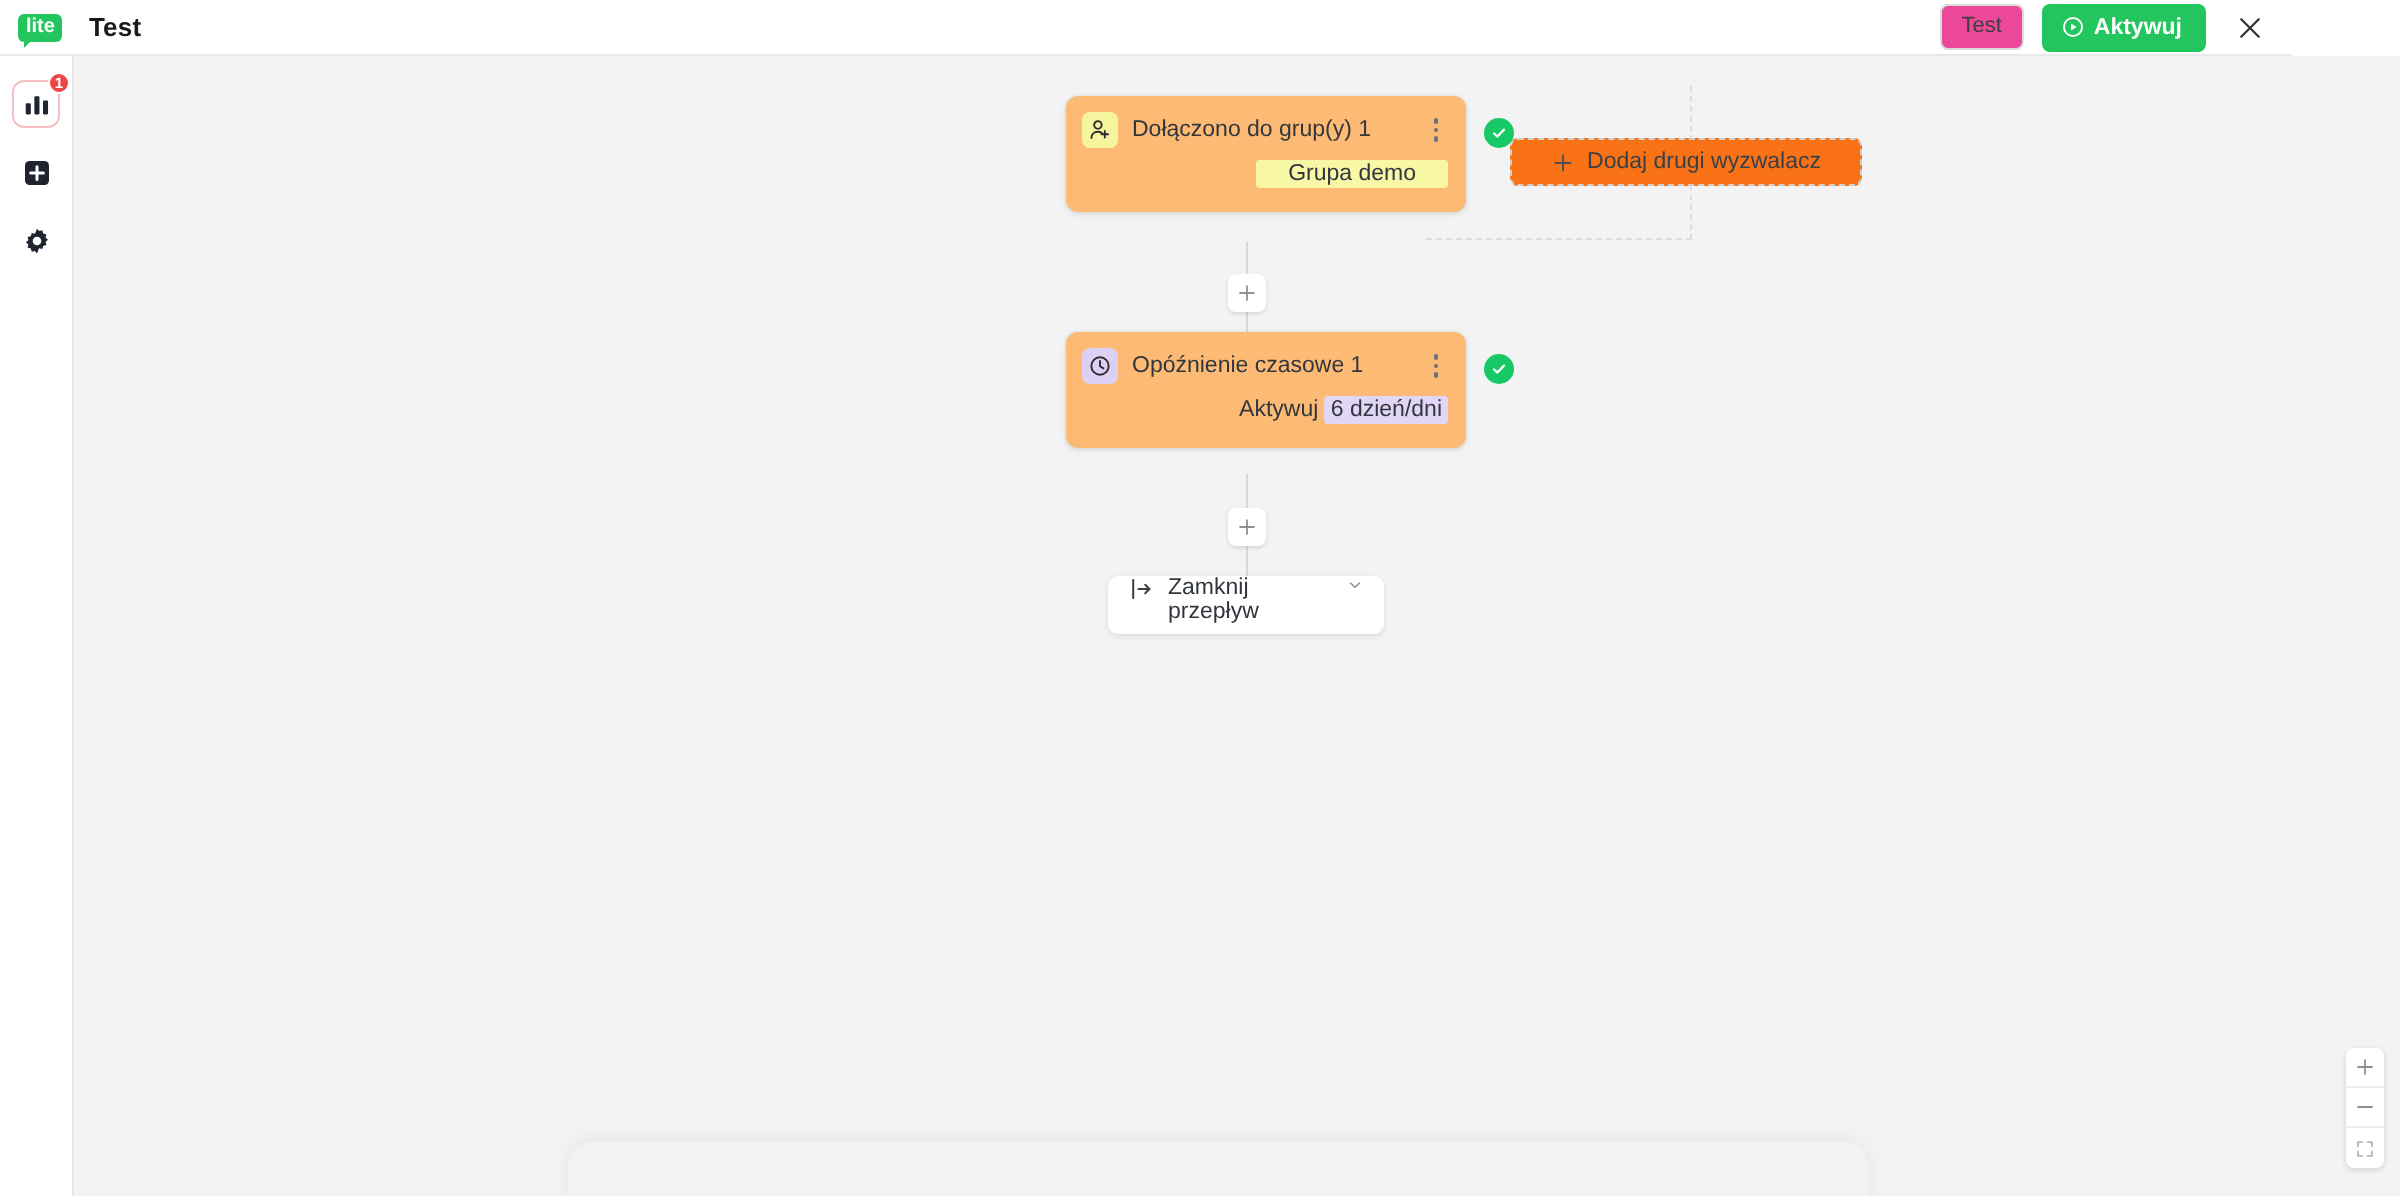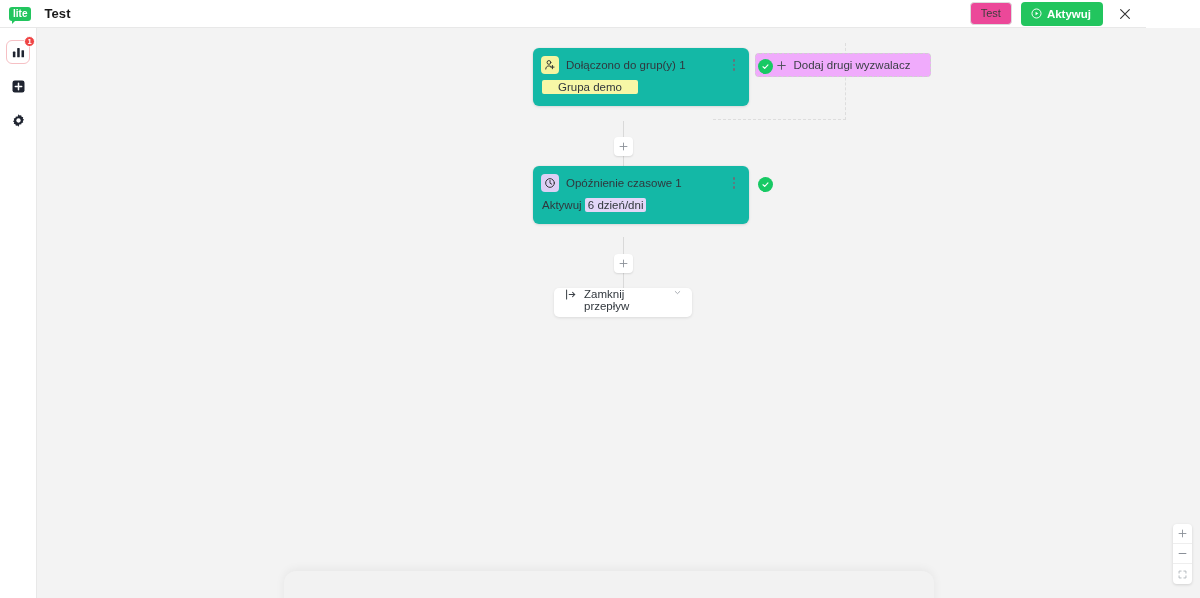--- a/index.html
+++ b/index.html
@@ -107,24 +107,25 @@
   .trigger-group {
     position: absolute;
     left: 676px; top: 15px;
     width: 133px; height: 77px;
     border-right: 1px dashed #dddddd;
     border-bottom: 1px dashed #dddddd;
   }
 
   .node {
     position: absolute;
-    background: #14b8a6;
+    background: #fdba74;
     border-radius: 6px;
     box-shadow: 0 1px 3px rgba(0,0,0,.10), 0 0 0 1px rgba(0,0,0,.02);
-    width: 216px;
+    width: 200px;
+    text-align: right;
   }
   .node-head {
     display: flex; align-items: center;
     padding: 8px 8px 6px 8px;
     gap: 7px;
   }
   .node-icon {
     width: 18px; height: 18px;
     border-radius: 4px;
     display: flex; align-items: center; justify-content: center;
@@ -174,25 +175,25 @@
     border-radius: 4px;
     box-shadow: 0 1px 2px rgba(0,0,0,.12);
     display: flex; align-items: center; justify-content: center;
     cursor: pointer;
     color: #8a9098;
     font-size: 13px; line-height: 1;
   }
 
   .add-trigger-btn {
     position: absolute;
-    left: 718px; top: 25px;
+    left: 718px; top: 41px;
     width: 176px; height: 24px;
     border: 1px dashed #cfcfcf;
     border-radius: 4px;
-    background: #f0abfc;
+    background: #f97316;
     display: flex; align-items: center; justify-content: center;
     gap: 7px;
     font-size: 11.5px; color: #3b4046;
     cursor: pointer;
   }
 
   .exit-node {
     position: absolute;
     left: 517px; top: 260px;
     width: 138px; height: 29px;

